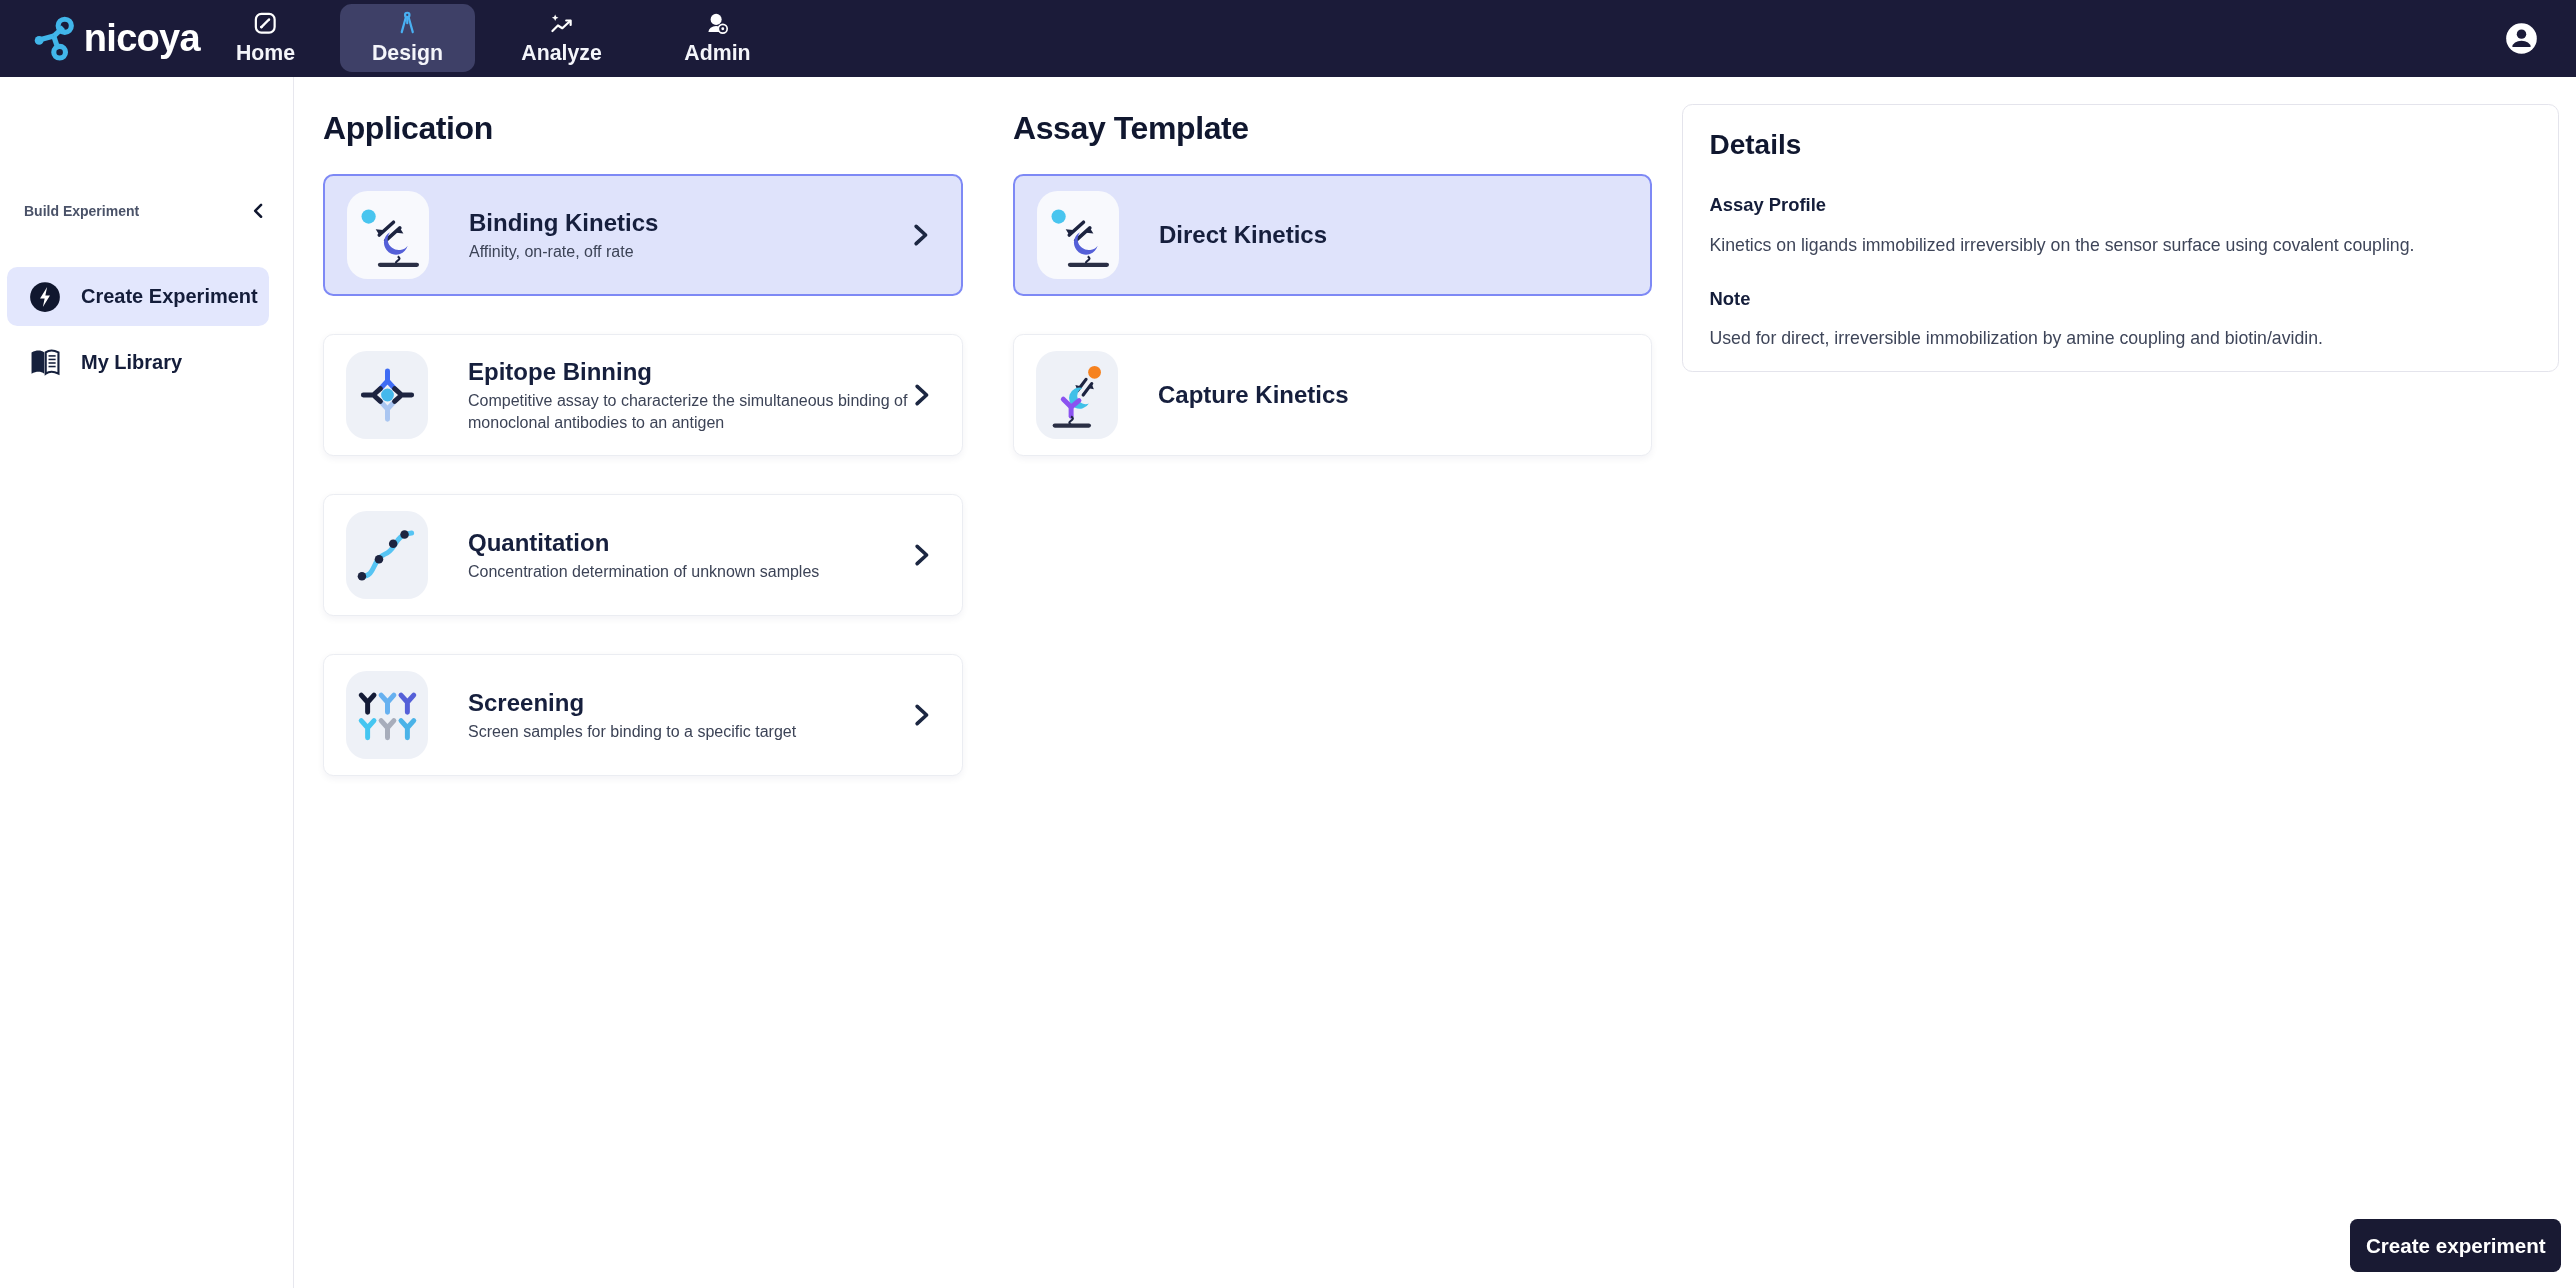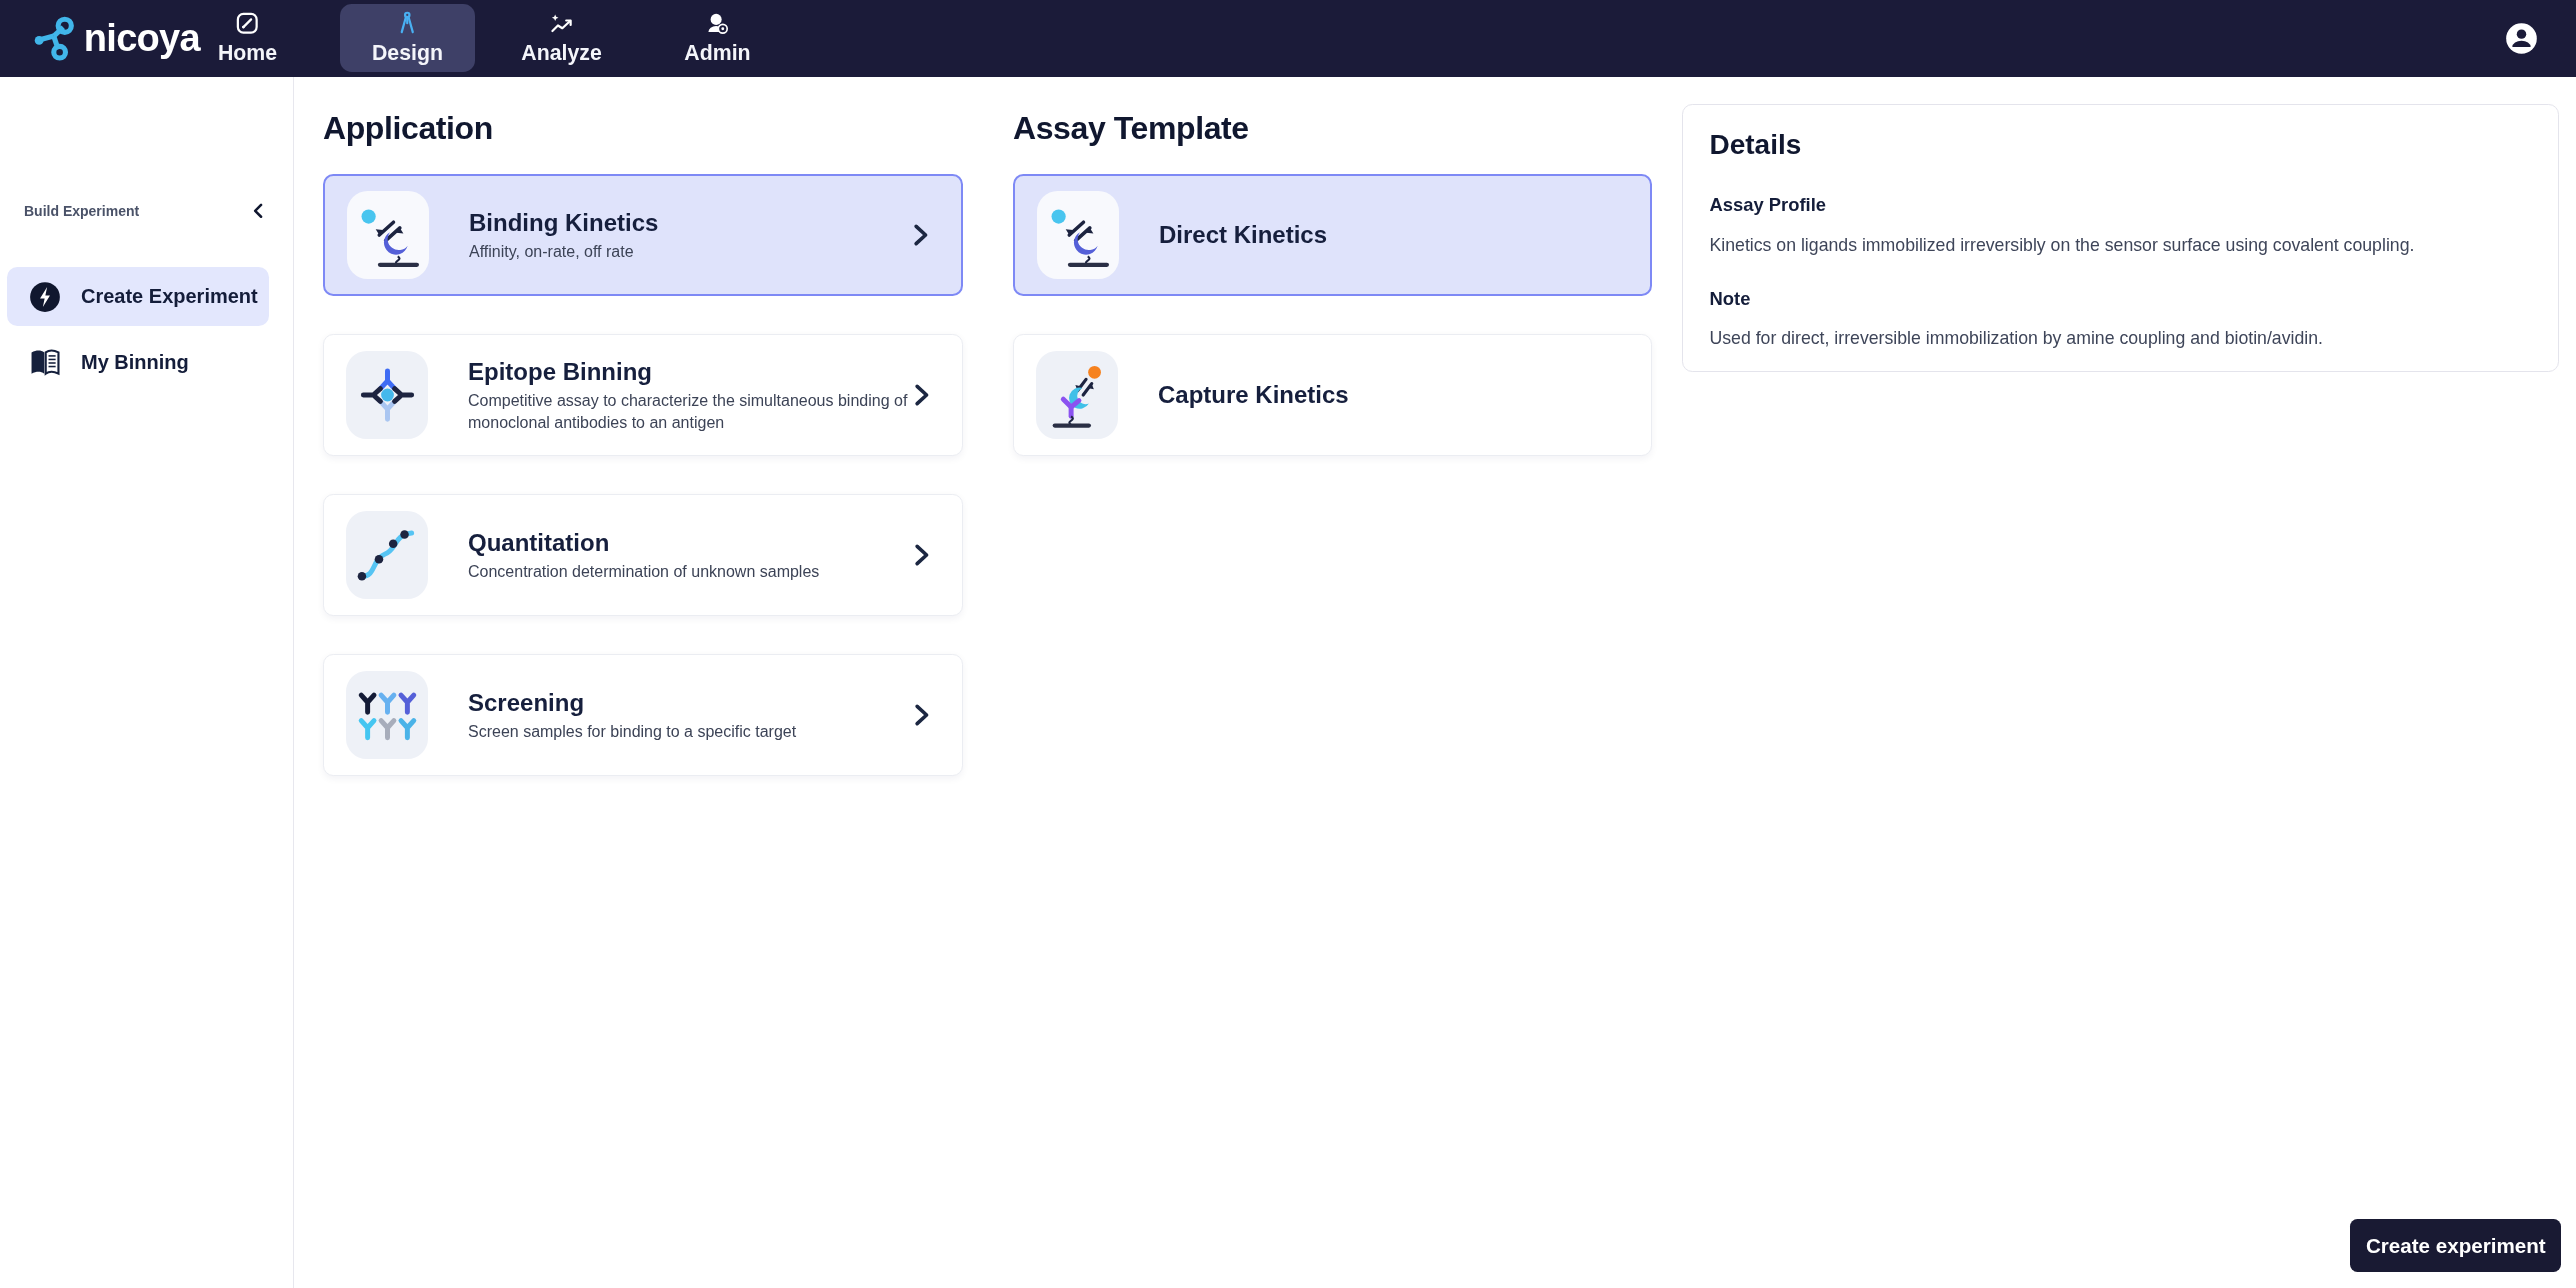--- a/index.html
+++ b/index.html
@@ -80,21 +80,21 @@
           <line x1="27" y1="27" x2="40" y2="15"></line>
           <line x1="27" y1="27" x2="33" y2="45"></line>
           <circle cx="42" cy="13" r="9"></circle>
           <circle cx="35" cy="49" r="8"></circle>
         </g>
         <circle cx="7" cy="33" r="6" fill="#41b6ea"></circle>
       </svg>
       <span class="logo-text">nicoya</span>
     </div>
 
-    <div class="nav-tab" style="left:180px;">
+    <div class="nav-tab" style="left:198px;">
       <svg class="nav-icon" viewBox="0 0 48 48" fill="none" stroke="#ffffff" stroke-width="4" stroke-linecap="round">
         <rect x="7" y="7" width="34" height="34" rx="10"></rect>
         <line x1="17" y1="31" x2="31" y2="17"></line>
         <circle cx="17" cy="31" r="2.5" fill="#ffffff" stroke="none"></circle>
       </svg>
       <span class="nav-label">Home</span>
     </div>
 
     <div class="nav-tab active" style="left:340px;">
       <svg class="nav-icon" viewBox="0 0 48 48" fill="none" stroke="#49b0f2" stroke-width="4" stroke-linecap="round">
@@ -158,21 +158,21 @@
         <svg class="side-icon" viewBox="0 0 48 48">
           <path d="M5 9 C12 5.5 18 5.5 23 9 V39 C18 35.5 12 35.5 5 39 Z" fill="#15203c"></path>
           <path d="M43 9 C36 5.5 30 5.5 25 9 V39 C30 35.5 36 35.5 43 39 Z" fill="none" stroke="#15203c" stroke-width="3"></path>
           <g stroke="#15203c" stroke-width="2.2">
             <line x1="29" y1="14" x2="39" y2="14"></line>
             <line x1="29" y1="19" x2="39" y2="19"></line>
             <line x1="29" y1="24" x2="39" y2="24"></line>
             <line x1="29" y1="29" x2="39" y2="29"></line>
           </g>
         </svg>
-        <span class="side-label">My Binning</span>
+        <span class="side-label">My Library</span>
       </div>
     </aside>
 
     <main class="main">
 
       <section class="col col-app">
         <h2 class="col-heading">Application</h2>
         <div class="cards">
 
           <div class="card selected">

